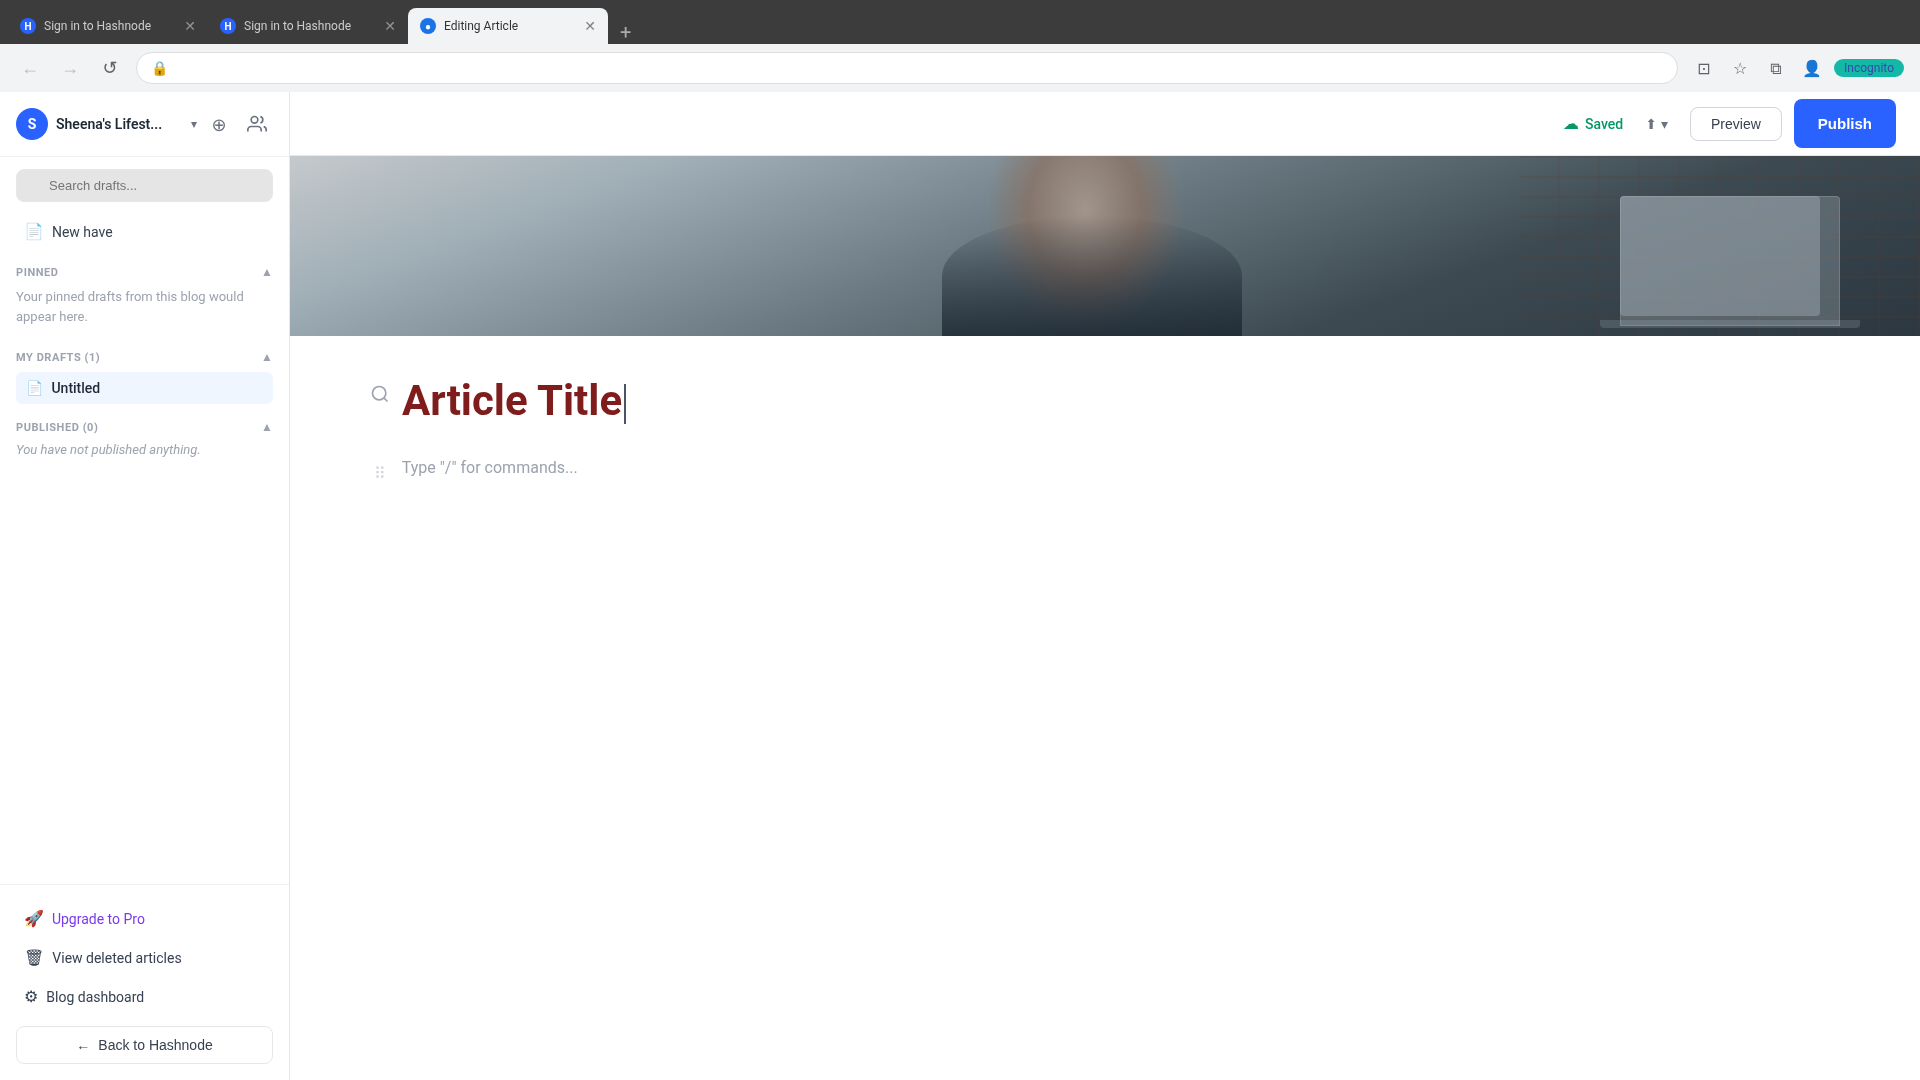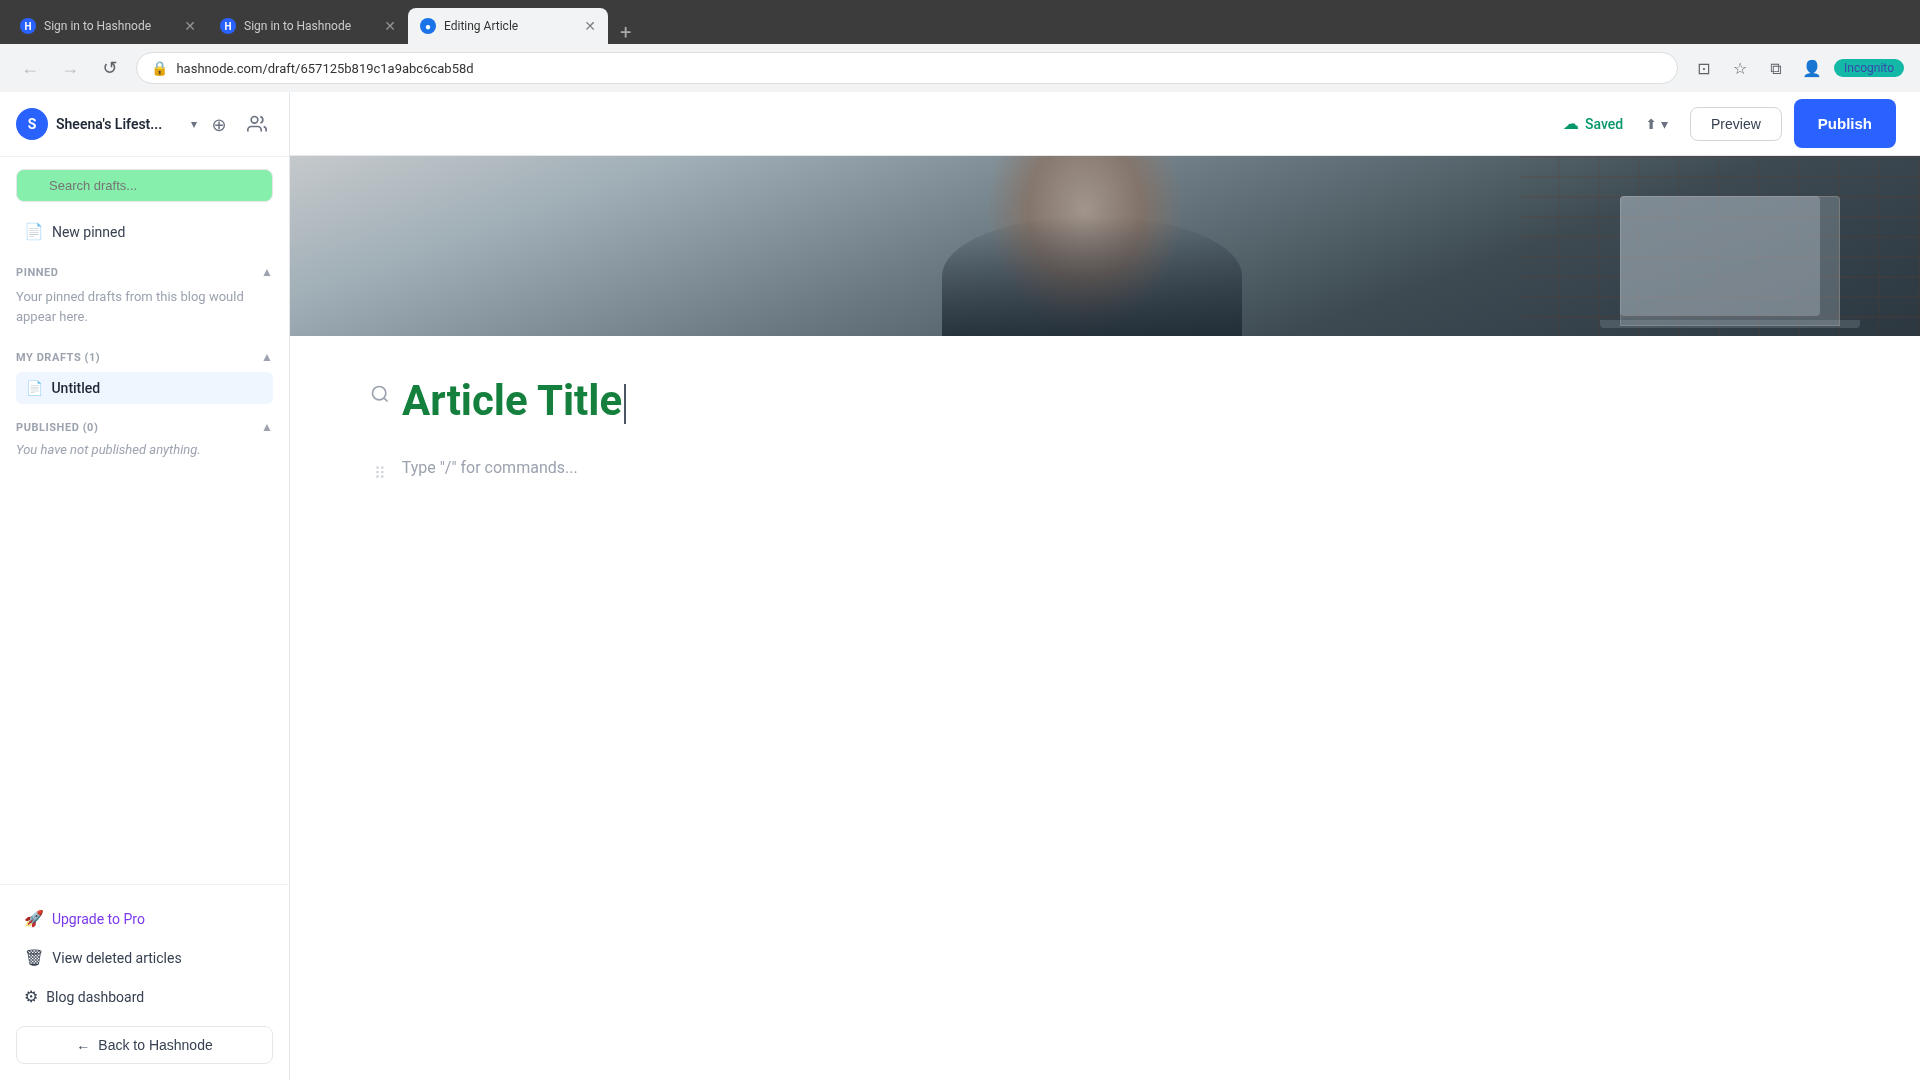--- a/index.html
+++ b/index.html
@@ -33,21 +33,21 @@
     
     .sidebar { width: 290px; border-right: 1px solid #e5e7eb; display: flex; flex-direction: column; height: 100%; background: white; }
     .sidebar-header { padding: 16px; border-bottom: 1px solid #f0f0f0; display: flex; align-items: center; gap: 8px; }
     .blog-logo { width: 32px; height: 32px; background: #2962ff; border-radius: 50%; display: flex; align-items: center; justify-content: center; color: white; font-weight: bold; font-size: 14px; flex-shrink: 0; }
     .blog-name { font-size: 14px; font-weight: 600; color: #1f2937; flex: 1; overflow: hidden; text-overflow: ellipsis; white-space: nowrap; }
     .chevron-btn { color: #6b7280; cursor: pointer; font-size: 12px; }
     .add-btn { color: #6b7280; cursor: pointer; font-size: 18px; width: 28px; height: 28px; display: flex; align-items: center; justify-content: center; border-radius: 4px; }
     .team-icon { color: #6b7280; cursor: pointer; font-size: 18px; width: 32px; height: 32px; display: flex; align-items: center; justify-content: center; }
 
     .search-box { padding: 12px 16px; }
-    .search-input { width: 100%; border: 1px solid #e5e7eb; border-radius: 8px; padding: 8px 12px 8px 32px; font-size: 13px; color: #6b7280; background: #86efac; outline: none; position: relative; }
+    .search-input { width: 100%; border: 1px solid #e5e7eb; border-radius: 8px; padding: 8px 12px 8px 32px; font-size: 13px; color: #6b7280; background: #e5e5e5; outline: none; position: relative; }
     .search-wrapper { position: relative; }
     .search-icon-pos { position: absolute; left: 10px; top: 50%; transform: translateY(-50%); color: #9ca3af; font-size: 14px; }
 
     .new-draft-btn { margin: 0 16px 16px; display: flex; align-items: center; gap: 8px; color: #374151; font-size: 14px; cursor: pointer; padding: 8px; border-radius: 6px; }
     .new-draft-icon { font-size: 16px; color: #6b7280; }
 
     .sidebar-section { padding: 0 16px; }
     .section-header { display: flex; align-items: center; justify-content: space-between; margin-bottom: 8px; }
     .section-title { font-size: 11px; font-weight: 700; color: #9ca3af; letter-spacing: 0.05em; text-transform: uppercase; }
     .section-toggle { color: #9ca3af; font-size: 12px; cursor: pointer; }
@@ -85,21 +85,21 @@
     .editor-area { flex: 1; overflow-y: auto; }
     
     .cover-photo { width: 100%; height: 180px; position: relative; overflow: hidden; background: #8b9a9e; }
     .cover-photo::before { content: ''; position: absolute; top: 0; left: 0; right: 0; bottom: 0; background: linear-gradient(160deg, #c9c9c9 0%, #9aacb3 30%, #4a5568 60%, #2d3748 100%); }
     
     .cover-photo::after { content: ''; position: absolute; bottom: 20px; right: 100px; width: 200px; height: 120px; background: rgba(200,210,220,0.3); border-radius: 4px; }
 
     .editor-body { padding: 40px 80px; max-width: 900px; }
     .article-title-row { display: flex; align-items: flex-start; gap: 12px; margin-bottom: 32px; }
     .pin-icon { color: #9ca3af; font-size: 18px; margin-top: 8px; cursor: pointer; }
-    .article-title { font-size: 42px; font-weight: 700; color: #15803d; flex: 1; line-height: 1.2; }
+    .article-title { font-size: 42px; font-weight: 700; color: #7f1d1d; flex: 1; line-height: 1.2; }
     .title-cursor { display: inline-block; width: 2px; height: 40px; background: #4b5563; margin-left: 2px; vertical-align: middle; animation: blink 1s step-end infinite; }
     @keyframes blink { 0%, 100% { opacity: 1; } 50% { opacity: 0; } }
 
     .editor-content-row { display: flex; align-items: flex-start; gap: 12px; }
     .drag-handle { color: #d1d5db; font-size: 16px; cursor: grab; padding: 4px; margin-top: 2px; }
     .content-placeholder { font-size: 16px; color: #9ca3af; flex: 1; }
 
     
     .editor-area::-webkit-scrollbar { width: 6px; }
     .editor-area::-webkit-scrollbar-track { background: transparent; }
@@ -128,21 +128,20 @@
     </div>
     <div class="tab-new">+</div>
   </div>
 
   <div class="address-bar">
     <button class="nav-btn disabled">←</button>
     <button class="nav-btn disabled">→</button>
     <button class="nav-btn">↺</button>
     <div class="url-bar">
       <span class="url-lock">🔒</span>
-      <span class="url-text">hashnode.com/draft/657125b819c1a9abc6cab58d</span>
     </div>
     <div class="address-actions">
       <div class="addr-icon">⊡</div>
       <div class="addr-icon">☆</div>
       <div class="addr-icon">⧉</div>
       <div class="addr-icon">👤</div>
       <div class="incognito-badge">Incognito</div>
     </div>
   </div>
 
@@ -167,21 +166,21 @@
 
       <div class="search-box">
         <div class="search-wrapper">
           <span class="search-icon-pos">🔍</span>
           <input class="search-input" type="text" placeholder="Search drafts..." style="">
         </div>
       </div>
 
       <div class="new-draft-btn">
         <span class="new-draft-icon">📄</span>
-        <span>New pinned</span>
+        <span>New have</span>
       </div>
 
       <div class="sidebar-section">
         <div class="section-header">
           <span class="section-title">PINNED</span>
           <span class="section-toggle">▲</span>
         </div>
         <p class="pinned-empty">Your pinned drafts from this blog would appear here.</p>
       </div>
 

